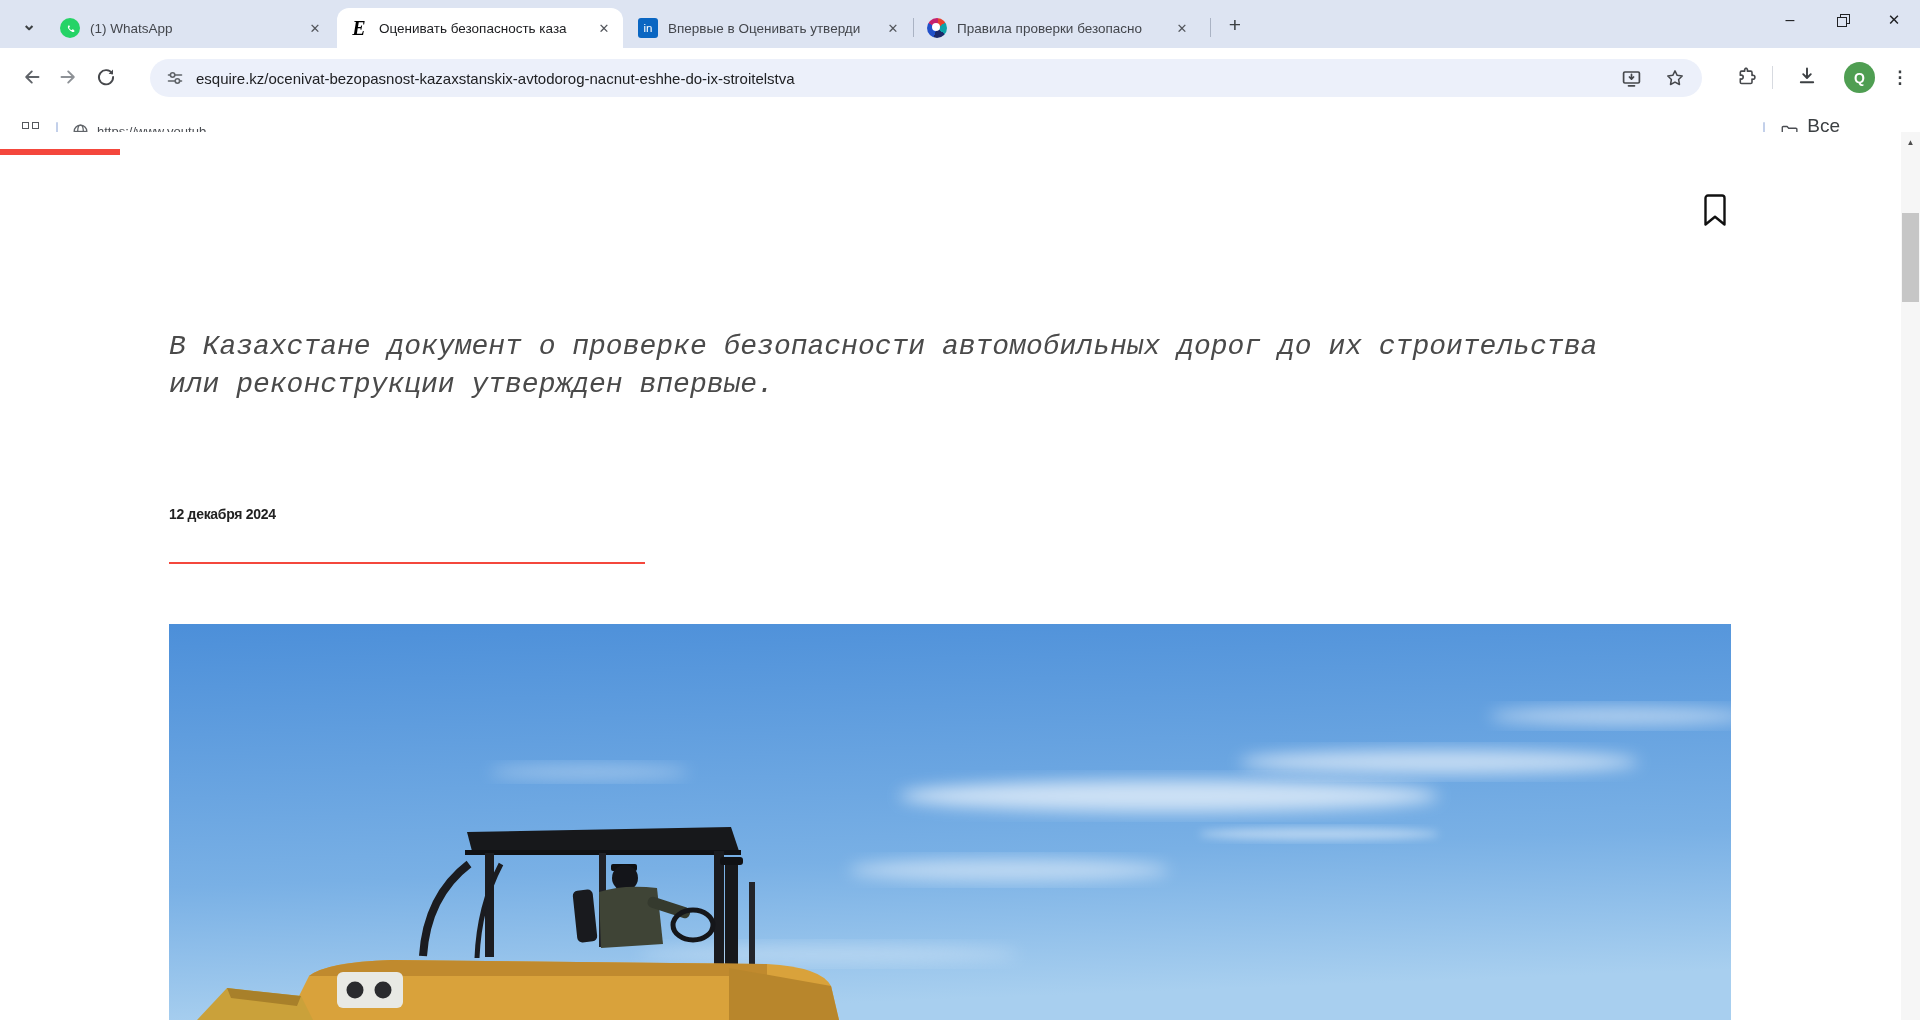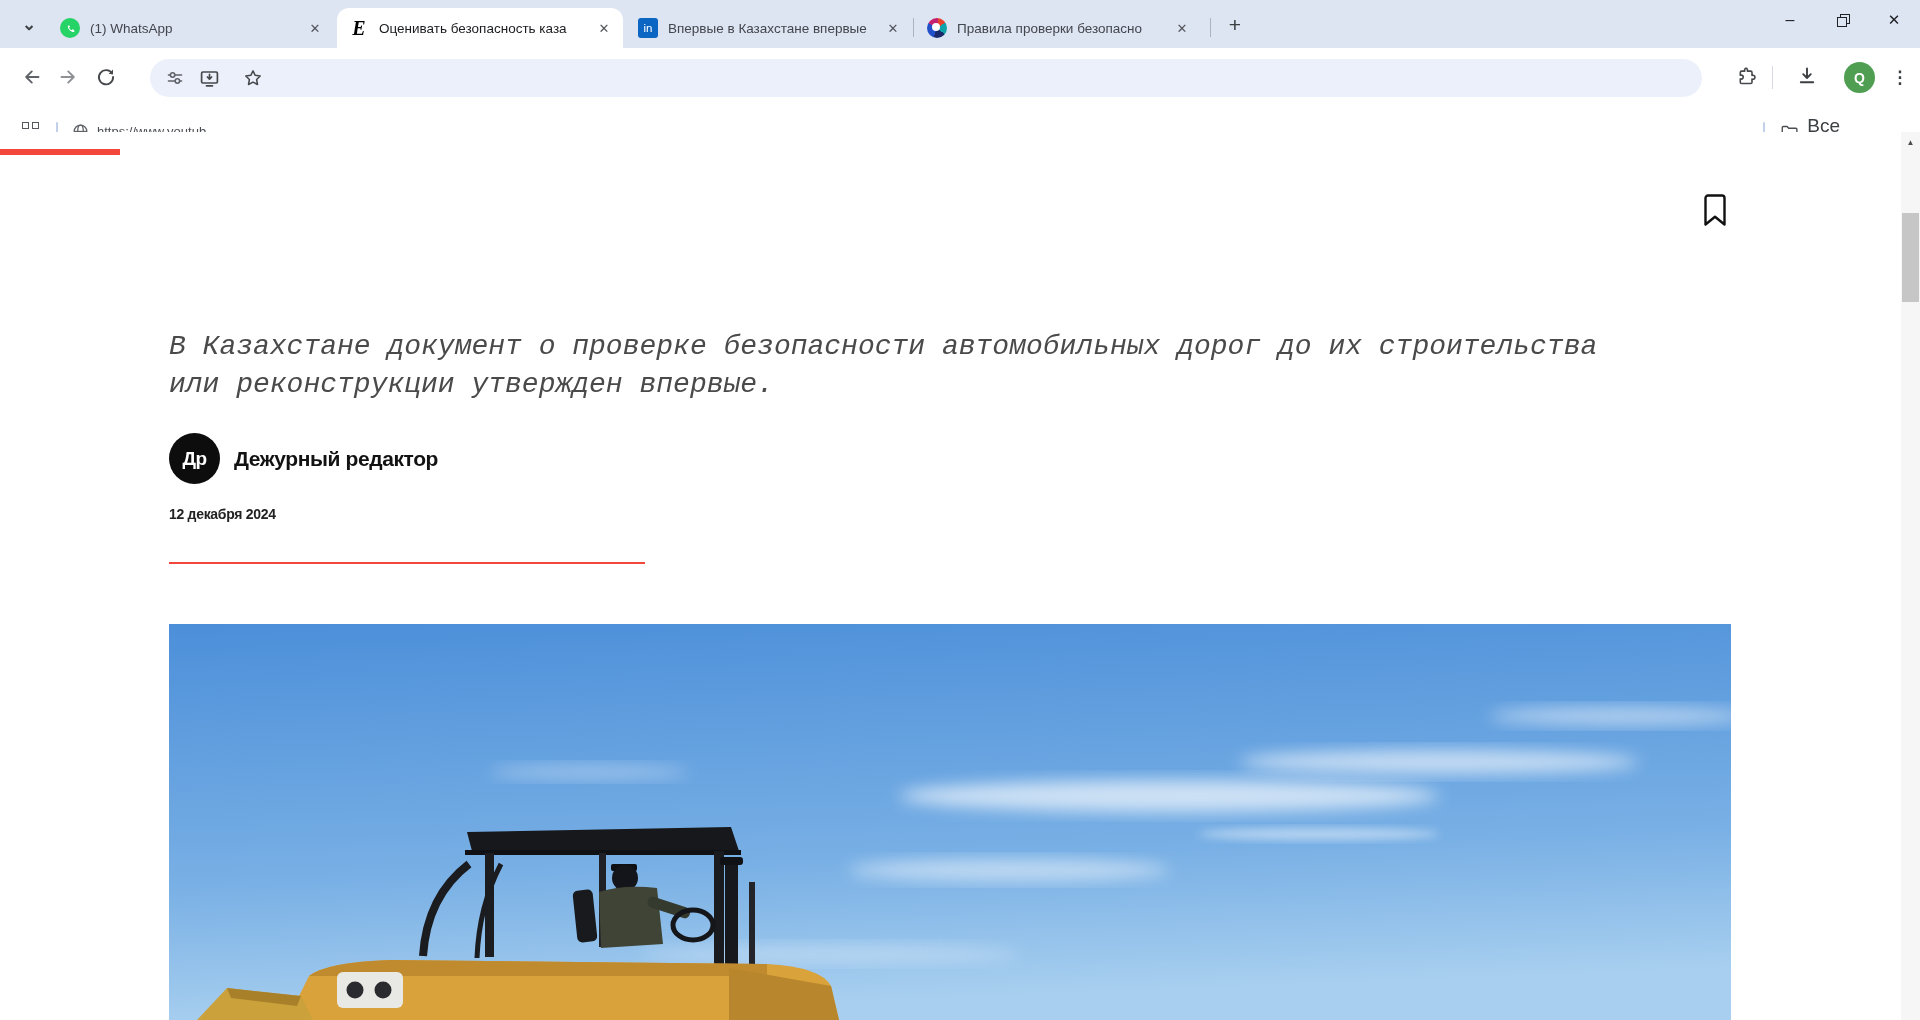--- a/index.html
+++ b/index.html
@@ -123,21 +123,21 @@
         <span class="fav-esquire">E</span>
       </span>
       <span class="tab-title">Оценивать безопасность каза</span>
       <span class="tab-close">✕</span>
     </div>
 
     <div class="tab tab3 inactive">
       <span class="favicon">
         <span class="fav-linkedin">in</span>
       </span>
-      <span class="tab-title">Впервые в Казахстане впервые</span>
+      <span class="tab-title">Впервые в Оценивать утверди</span>
       <span class="tab-close">✕</span>
     </div>
 
     <div class="tab-sep" style="left:913px"></div>
 
     <div class="tab tab4 inactive">
       <span class="favicon">
           <span class="fav-colorful"></span>
         </span>
       <span class="tab-title">Правила проверки безопасно</span>
@@ -181,20 +181,21 @@
 
     <div class="omnibox">
       <svg width="18" height="18" viewBox="0 0 18 18">
         <g stroke="#5f6368" stroke-width="1.6" stroke-linecap="round" fill="#ecf0fa">
           <line x1="2.5" y1="6" x2="15.5" y2="6"></line>
             <circle cx="6.6" cy="6" r="2.2"></circle>
           <line x1="2.5" y1="12" x2="15.5" y2="12"></line>
             <circle cx="11.4" cy="12" r="2.2"></circle>
         </g>
       </svg>
+      <span class="omni-url">esquire.kz/ocenivat-bezopasnost-kazaxstanskix-avtodorog-nacnut-eshhe-do-ix-stroitelstva</span>
       <span class="omni-actions">
         <span class="tb-icon">
           <svg width="21" height="21" viewBox="0 0 21 21">
               <g stroke="#46484c" stroke-width="1.7" fill="none" stroke-linecap="round" stroke-linejoin="round">
                 <rect x="2.6" y="4" width="15.8" height="11" rx="1.3"></rect>
                 <path d="M10.5 6.4v4.4M8.4 9l2.1 2.1L12.6 9"></path>
                 <path d="M7.5 17.8h6"></path>
               </g>
             </svg>
         </span>
@@ -255,24 +256,20 @@
 
 
     <div class="article-bookmark">
       <svg width="30" height="36" viewBox="0 0 30 36">
           <path d="M8 3.5h14a2.5 2.5 0 0 1 2.5 2.5v26.5L15 24.8 5.5 32.5V6A2.5 2.5 0 0 1 8 3.5z" stroke="#111" stroke-width="2.4" fill="none" stroke-linejoin="round"></path>
         </svg>
     </div>
 
     <p class="article-subtitle">В Казахстане документ о проверке безопасности автомобильных дорог до их строительства или реконструкции утвержден впервые.</p>
 
-    <div class="author-row">
-      <div class="author-avatar">Др</div>
-      <div class="author-name">Дежурный редактор</div>
-    </div>
 
     <div class="article-date">12 декабря 2024</div>
     <div class="red-rule"></div>
 
     <div class="hero">
       <svg width="1562" height="396" viewBox="0 0 1562 396" preserveAspectRatio="none">
         <defs>
           <linearGradient id="sky" x1="0" y1="0" x2="0.15" y2="1">
             <stop offset="0" stop-color="#4c8fd9"></stop>
             <stop offset="0.65" stop-color="#79b0e5"></stop>

